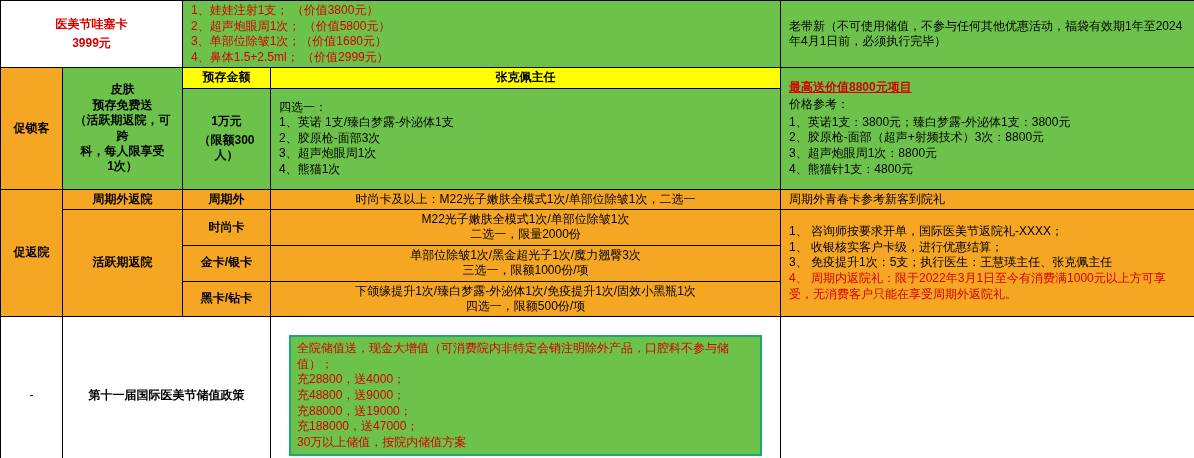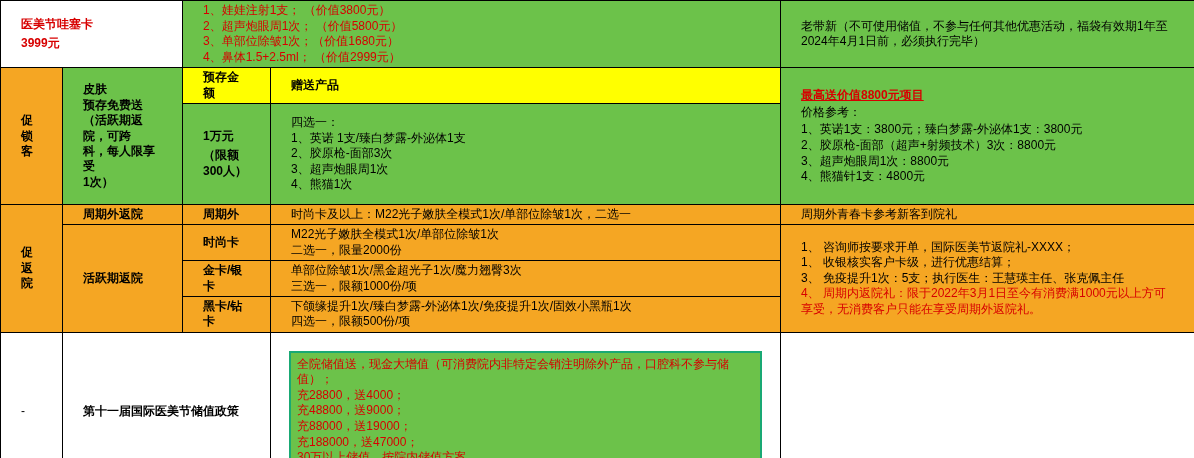--- a/index.html
+++ b/index.html
@@ -1,26 +1,26 @@
 <!DOCTYPE html>
 <html><head>
 <meta charset="utf-8">
 <style>
   html,body{margin:0;padding:0;background:#fff;}
   body{font-family:"Liberation Sans","DejaVu Sans",sans-serif;}
   .sheet{width:1194px;height:458px;position:relative;overflow:hidden;background:#fff;}
   table.grid{border-collapse:collapse;table-layout:fixed;width:1194px;}
-  table.grid td{border:1px solid #000;vertical-align:middle;padding:2px 20px;font-size:12px;line-height:1.28;}
+  table.grid td{border:1px solid #000;vertical-align:middle;padding:2px 8px;font-size:12px;line-height:1.28;}
   .c-green{background:#6cc24a;}
   .c-orange{background:#f5a623;}
   .c-yellow{background:#ffff00;}
   .c-white{background:#ffffff;}
   .red{color:#d70000;}
   .bold{font-weight:bold;}
-  .center{}
+  .center{text-align:center;}
   .left{text-align:left;}
   .u{text-decoration:underline;}
   .list{margin:0;padding:0;list-style:none;}
   .list li{white-space:nowrap;}
   .green-box{border:2px solid #19a974;background:#6cc24a;padding:4px 6px;}
   .tight{line-height:1.3;}
   .footer-mark{text-align:left;font-size:12px;color:#222;padding-right:6px;}
   .blockline{display:block;}
 </style>
 </head>
@@ -56,21 +56,21 @@
   <tr>
     <td class="c-orange center bold" rowspan="4">促锁客</td>
     <td class="c-green center bold" rowspan="4">
       <span class="blockline">皮肤</span>
       <span class="blockline">预存免费送</span>
       <span class="blockline">（活跃期返院，可跨</span>
       <span class="blockline">科，每人限享受</span>
       <span class="blockline">1次）</span>
     </td>
     <td class="c-yellow center bold">预存金额</td>
-    <td class="c-yellow center bold">赠送产品</td>
+    <td class="c-yellow center bold">张克佩主任</td>
     <td class="c-green" rowspan="4">
       <div class="red bold u">最高送价值8800元项目</div>
       <div style="margin-top:2px">价格参考：</div>
       <ul class="list tight" style="margin-top:2px">
         <li>1、英诺1支：3800元；臻白梦露-外泌体1支：3800元</li>
         <li>2、胶原枪-面部（超声+射频技术）3次：8800元</li>
         <li>3、超声炮眼周1次：8800元</li>
         <li>4、熊猫针1支：4800元</li>
       </ul>
     </td>

